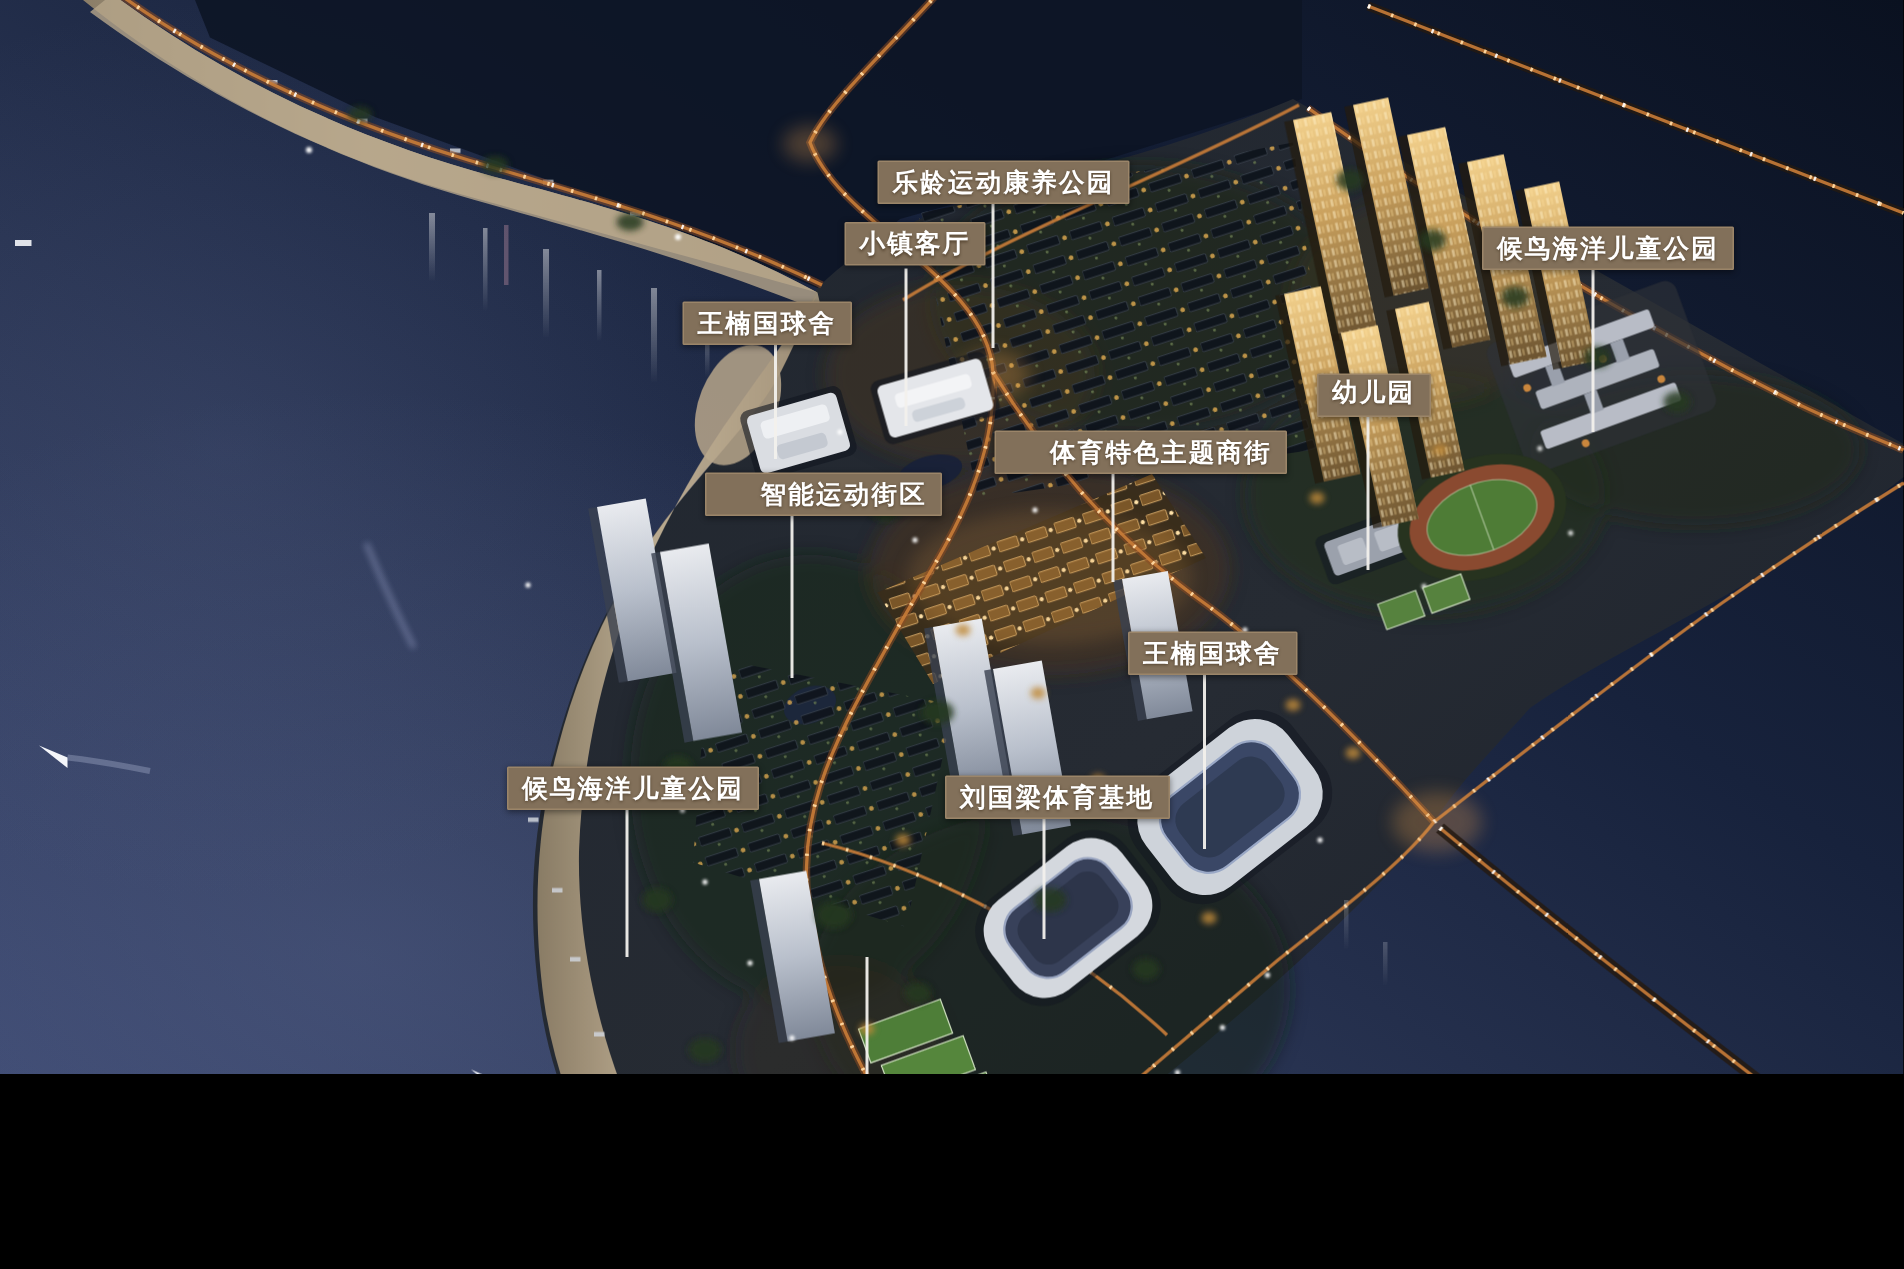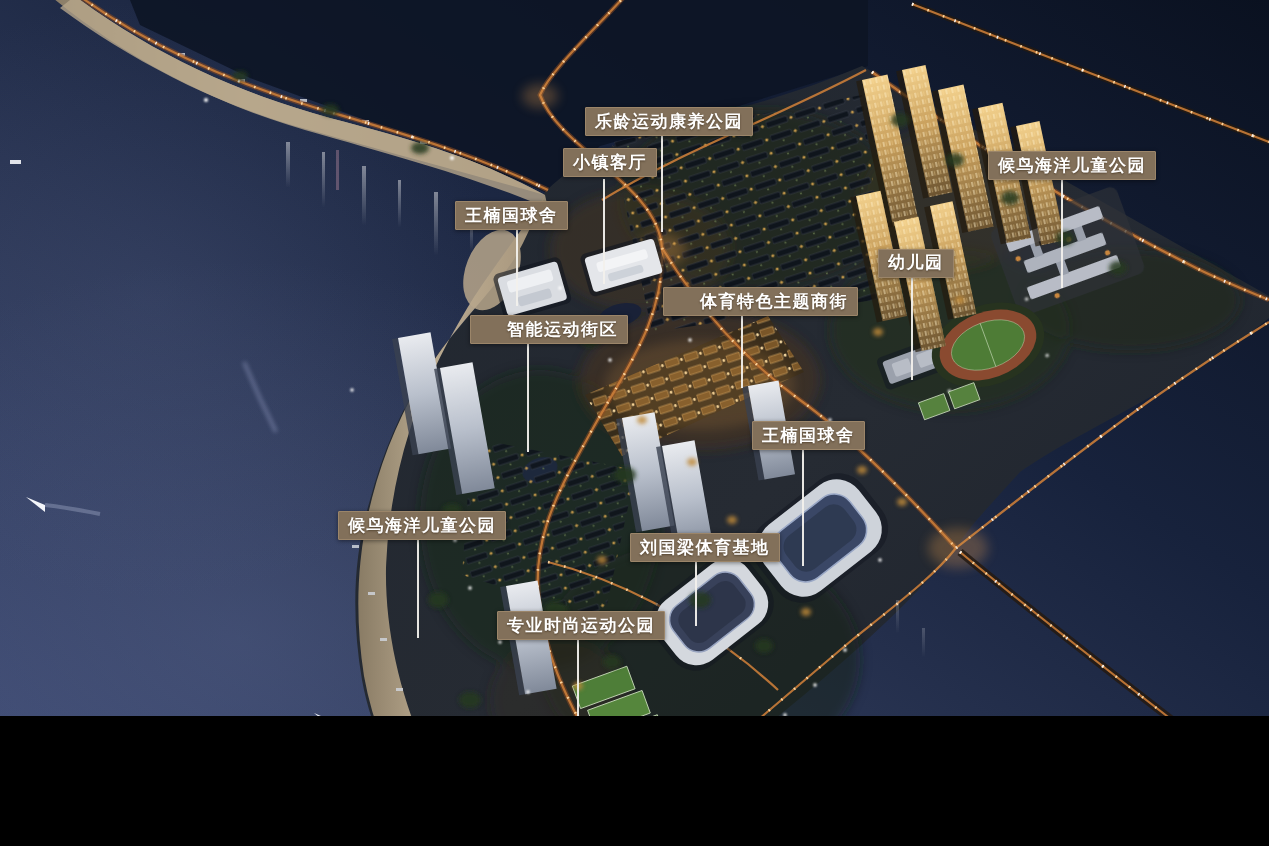--- a/index.html
+++ b/index.html
@@ -450,17 +450,16 @@
 <div id="labels-layer">
       <div class="map-label" style="left: 585px; top: 107px;">乐龄运动康养公园</div>
       <div class="map-label" style="left: 563px; top: 148px;">小镇客厅</div>
       <div class="map-label" style="left: 455px; top: 201px;">王楠国球舍</div>
       <div class="map-label" style="left: 988px; top: 151px;">候鸟海洋儿童公园</div>
       <div class="map-label" style="left: 663px; top: 287px; padding-left: 36px;">体育特色主题商街</div>
       <div class="map-label" style="left: 470px; top: 315px; padding-left: 36px;">智能运动街区</div>
       <div class="map-label" style="left: 878px; top: 249px; font-family: Liberation Mono, monospace;">幼儿园</div>
       <div class="map-label" style="left: 752px; top: 421px;">王楠国球舍</div>
       <div class="map-label" style="left: 338px; top: 511px;">候鸟海洋儿童公园</div>
-      <div class="map-label" style="left: 630px; top: 517px; margin-top: 16px;">刘国梁体育基地</div>
-      <div class="map-label" style="left: 497px; top: 611px;">专业时尚运动公园</div>
+      <div class="map-label" style="left: 630px; top: 517px;">刘国梁体育基地</div>
     </div>
 
 </div>
 
 </body></html>

